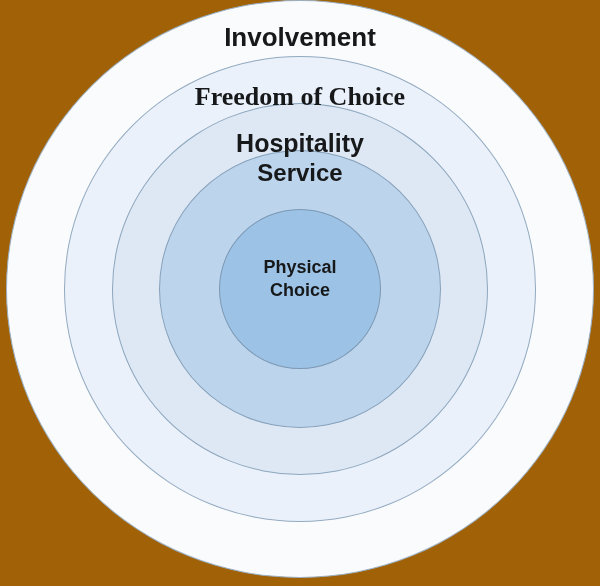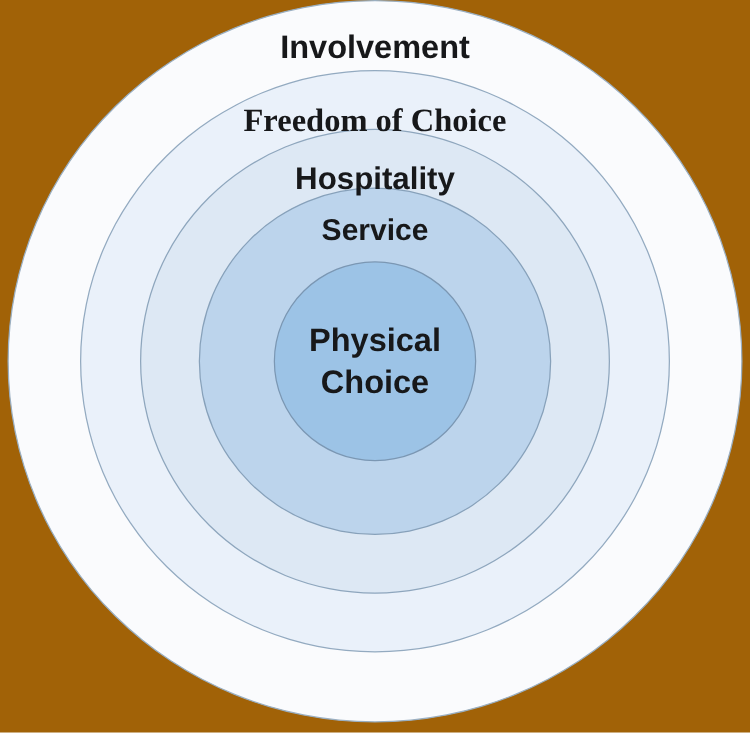--- a/index.html
+++ b/index.html
@@ -62,30 +62,30 @@
     color: #17181a;
     font-weight: bold;
     letter-spacing: 0px;
     line-height: 1.12;
     white-space: nowrap;
     -webkit-font-smoothing: antialiased;
   }
   .label-involvement      { top: 23px;  font-size: 26px; }
   .label-freedom          { top: 82px;  font-size: 26px; font-family: Liberation Serif, serif; }
   .label-hospitality      { top: 129px; font-size: 25px; }
-  .label-service          { top: 172px; font-size: 24px; }
+  .label-service          { top: 160px; font-size: 24px; }
   .label-physical-plant {
     position: absolute;
     left: 0;
     width: 100%;
     top: 256px;
     text-align: center;
     color: #17181a;
     font-weight: bold;
-    font-size: 26px;
+    font-size: 18px;
     line-height: 1.28;
     white-space: normal;
   }
   .label-physical-plant .line { display: block; }
 </style>
 </head>
 <body>
 
 <div id="diagram-canvas">
 

